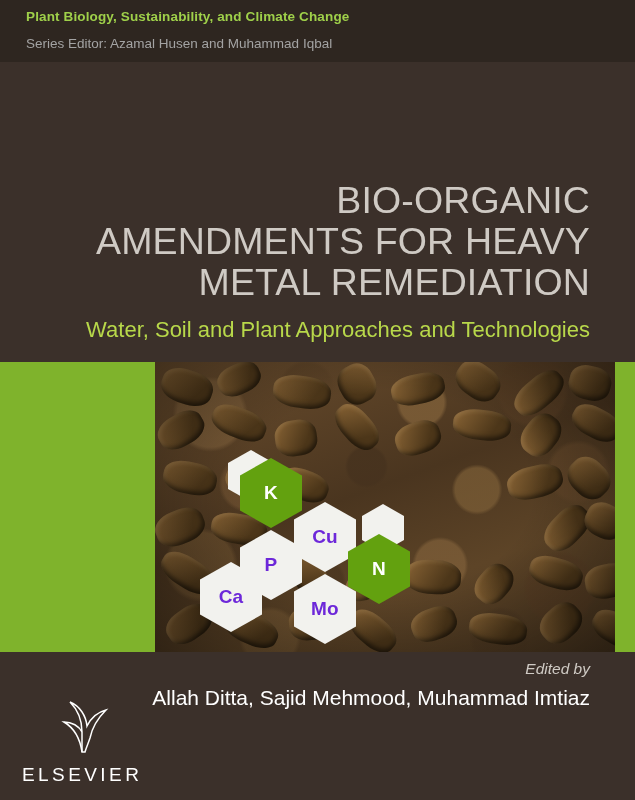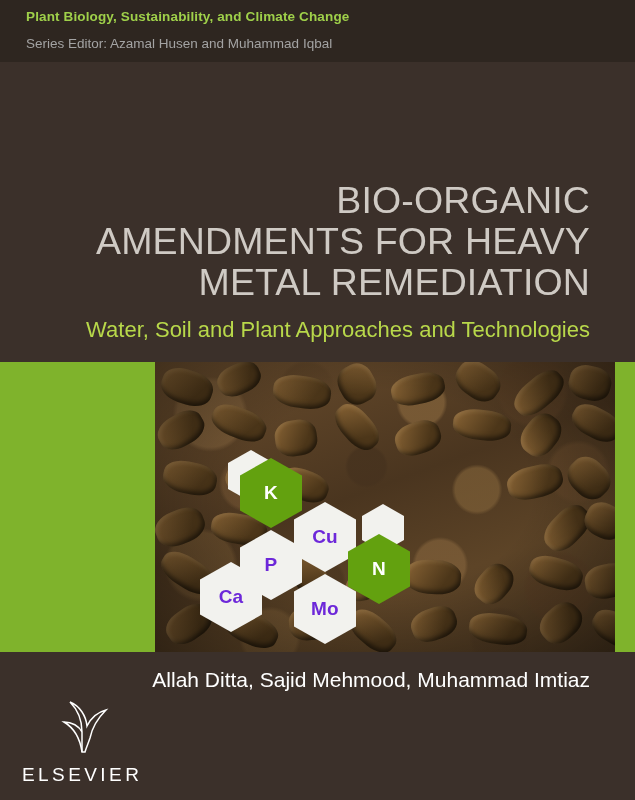--- a/index.html
+++ b/index.html
@@ -259,20 +259,21 @@
     </div>
     <div class="hex white" style="left:200px; top:200px;">
       <span>Ca</span>
     </div>
     <div class="hex white" style="left:294px; top:212px;">
       <span>Mo</span>
     </div>
   </div>
 
   <div class="editors">
+    <div class="edited-by">Edited by</div>
     <div class="editor-names">Allah Ditta, Sajid Mehmood, Muhammad Imtiaz</div>
   </div>
 
   <div class="publisher">
     <div class="publisher-mark">
       <svg viewBox="0 0 64 64" width="64" height="64" aria-hidden="true">
         <g fill="none" stroke="#ffffff" stroke-width="1.5">
           <path d="M32 60 C30 46 24 36 14 30 C22 30 29 34 32 40 C32 28 28 18 20 10 C30 14 36 24 37 34 C41 26 48 20 56 18 C48 26 42 36 40 46 C38 52 36 56 35 60 Z"></path>
           <path d="M32 60 L32 40"></path>
         </g>

